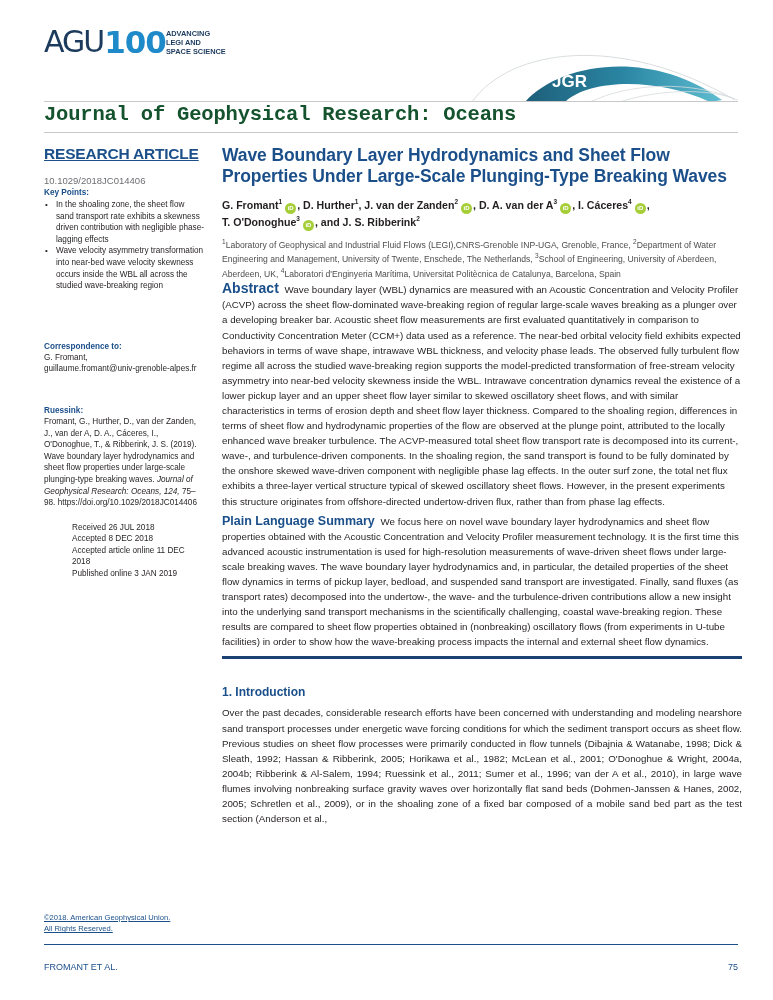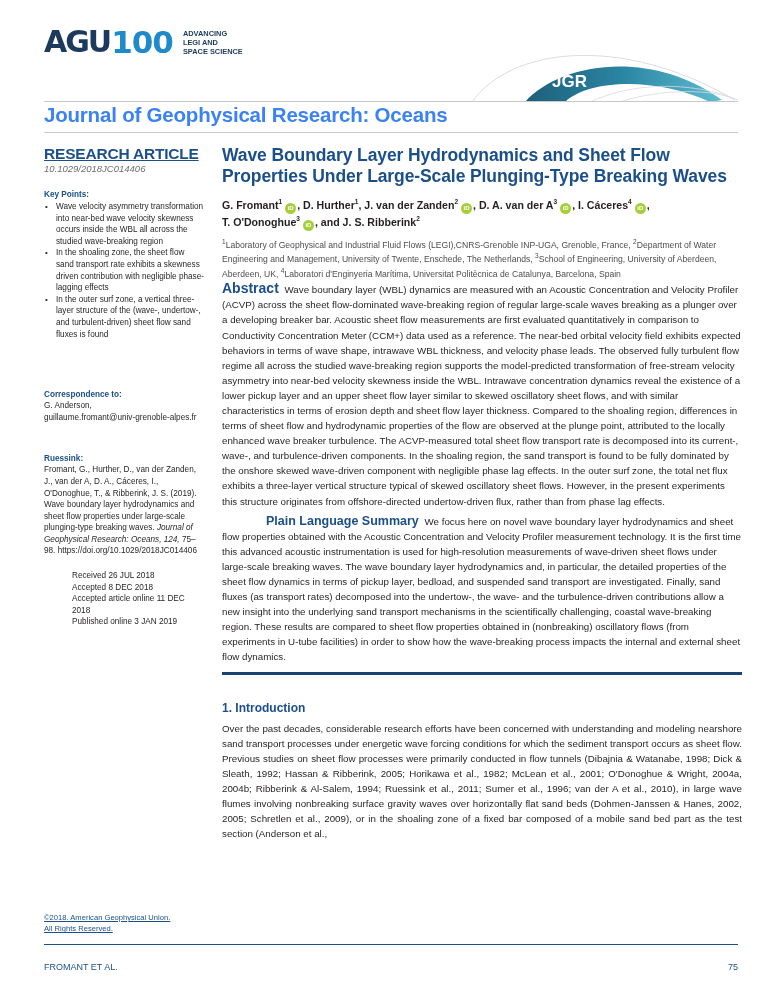--- a/index.html
+++ b/index.html
@@ -1,55 +1,55 @@
 <!DOCTYPE html>
 <html><head>
 <meta charset="utf-8">
 <style>
   * { box-sizing: border-box; margin: 0; padding: 0; }
   html, body { width: 773px; height: 1000px; background: #ffffff; overflow: hidden; }
   body { position: relative; font-family: "Liberation Sans", "DejaVu Sans", sans-serif; color: #231f20; }
 
   
   .logo { position: absolute; left: 44px; top: 24px; height: 36px; display: flex; align-items: center; }
-  .logo-agu { font-family: "DejaVu Sans", sans-serif; font-weight: bold; font-size: 30px; letter-spacing: -2px; color: #1b3a5c; line-height: 1; }
+  .logo-agu { font-family: "DejaVu Sans", sans-serif; font-weight: normal; font-size: 30px; letter-spacing: -2px; color: #1b3a5c; line-height: 1; }
   .logo-100 { font-family: "DejaVu Sans", sans-serif; font-weight: bold; font-size: 31px; color: #1f8ac9; letter-spacing: -1px; line-height: 1; margin-left: 1px; }
-  .logo-tag { margin-left: 10px; font-family: "Liberation Sans", sans-serif; font-weight: bold; font-size: 7.4px; line-height: 9px; color: #1b3a5c; }
+  .logo-tag { margin-left: 0; font-family: "Liberation Sans", sans-serif; font-weight: bold; font-size: 7.4px; line-height: 9px; color: #1b3a5c; }
   .jgr-banner { position: absolute; left: 470px; top: 38px; width: 270px; height: 64px; }
   .jgr-text { position: absolute; left: 552px; top: 72px; color: #ffffff; font-weight: bold; font-size: 17px; font-family: "Liberation Sans", sans-serif; letter-spacing: 0px; }
   .header-rule-top { position: absolute; left: 44px; top: 101px; width: 694px; height: 1px; background: #c8c8c8; }
-  .journal-title { position: absolute; left: 44px; top: 103px; font-family: Liberation Sans, sans-serif; font-weight: bold; font-size: 20.5px; color: #3b82f6; letter-spacing: -0.2px; text-align: right; }
+  .journal-title { position: absolute; left: 44px; top: 103px; font-family: Liberation Mono, monospace; font-weight: bold; font-size: 20.5px; color: #14532d; letter-spacing: -0.2px; text-align: right; }
   .header-rule-bottom { position: absolute; left: 44px; top: 132px; width: 694px; height: 1px; background: #c8c8c8; }
 
   
   .left-col { position: absolute; left: 44px; top: 145px; width: 160px; }
   .article-type { font-weight: bold; font-size: 15.5px; color: #1b4f8a; letter-spacing: -0.2px; line-height: 18px; text-decoration: underline; }
-  .doi { font-size: 9.5px; color: #6d6e71; margin-top: 0; line-height: 12px; font-style: italic; }
+  .doi { font-size: 9.5px; color: #6d6e71; margin-top: 12px; line-height: 12px; }
   .side-heading { font-weight: bold; font-size: 8.2px; color: #1b4f8a; line-height: 11px; }
   .side-text { font-size: 8.2px; line-height: 11.6px; color: #231f20; }
-  .keypoints { margin-top: 14px; }
+  .keypoints { }
   .keypoints ul { list-style: none; margin-top: 1px; }
   .keypoints li { position: relative; padding-left: 12px; font-size: 8.2px; line-height: 11.6px; }
   .keypoints li::before { content: "•"; position: absolute; left: 1px; top: 0; font-size: 8px; }
   .correspondence { margin-top: 49px; }
   .citation { margin-top: 30px; }
   .dates { margin-top: 13px; margin-left: 28px; }
   .copyright { position: absolute; left: 44px; top: 912px; width: 170px; font-size: 7.6px; line-height: 11.4px; color: #1b4f8a; text-decoration: underline; }
 
   
   .main-col { position: absolute; left: 222px; top: 145px; width: 520px; }
   .paper-title { font-weight: bold; font-size: 17.5px; line-height: 21px; color: #1b4f8a; letter-spacing: -0.1px; }
   .authors { margin-top: 10px; font-weight: bold; font-size: 10.6px; line-height: 16.5px; color: #231f20; }
   .authors sup, .affil sup { font-size: 6.5px; vertical-align: super; line-height: 0; }
   .orcid { display: inline-block; width: 11px; height: 11px; border-radius: 50%; background: #a6ce39; color: #fff; font-size: 6px; font-weight: bold; text-align: center; line-height: 11px; vertical-align: -1px; margin: 0 1px 0 3px; }
   .affil { margin-top: 7px; font-size: 8.6px; line-height: 14.4px; color: #4d4d4f; }
   .abstract { margin-top: 0; font-size: 9.75px; line-height: 15.1px; color: #231f20; }
   .abstract-heading { font-weight: bold; font-size: 14px; color: #1b4f8a; margin-right: 3px; }
   .pls { margin-top: 5px; font-size: 9.75px; line-height: 15.1px; color: #231f20; }
-  .pls-heading { font-weight: bold; font-size: 12.5px; color: #1b4f8a; margin-right: 3px; margin-left: 44px; }
+  .pls-heading { font-weight: bold; font-size: 12.5px; color: #1b4f8a; margin-right: 3px; }
   .main-rule { margin-top: 7px; height: 3px; background: #1b4172; width: 520px; }
   .intro-heading { margin-top: 25px; font-weight: bold; font-size: 12px; color: #1b4f8a; line-height: 16px; }
   .intro-text { margin-top: 5px; font-size: 9.75px; line-height: 15.1px; text-align: justify; color: #231f20; }
 
   
   .footer-rule { position: absolute; left: 44px; top: 944px; width: 694px; height: 1px; background: #1b4f8a; }
   .footer-left { position: absolute; left: 44px; top: 962px; font-size: 9px; color: #1b4f8a; }
   .footer-right { position: absolute; right: 35px; top: 962px; font-size: 9px; color: #1b4f8a; }
 </style>
 </head>
@@ -84,29 +84,28 @@
 <div class="journal-title">Journal of Geophysical Research: Oceans</div>
 <div class="header-rule-bottom"></div>
 
 <div class="left-col">
   <div class="article-type">RESEARCH ARTICLE</div>
   <div class="doi">10.1029/2018JC014406</div>
 
   <div class="keypoints">
     <div class="side-heading">Key Points:</div>
     <ul>
+      <li>In the shoaling zone, the sheet flow sand transport rate exhibits a skewness driven contribution with negligible phase-lagging effects</li>
       <li>Wave velocity asymmetry transformation into near-bed wave velocity skewness occurs inside the WBL all across the studied wave-breaking region</li>
-      <li>In the shoaling zone, the sheet flow sand transport rate exhibits a skewness driven contribution with negligible phase-lagging effects</li>
-      <li>In the outer surf zone, a vertical three-layer structure of the (wave-, undertow-, and turbulent-driven) sheet flow sand fluxes is found</li>
     </ul>
   </div>
 
   <div class="correspondence">
     <div class="side-heading">Correspondence to:</div>
-    <div class="side-text">G. Anderson,</div>
+    <div class="side-text">G. Fromant,</div>
     <div class="side-text">guillaume.fromant@univ-grenoble-alpes.fr</div>
   </div>
 
   <div class="citation">
     <div class="side-heading">Ruessink:</div>
     <div class="side-text">
       <span>Fromant, G., Hurther, D., van der Zanden, J., van der A, D. A., Cáceres, I., O'Donoghue, T., &amp; Ribberink, J. S. (2019). Wave boundary layer hydrodynamics and sheet flow properties under large-scale plunging-type breaking waves.</span>
       <em>Journal of Geophysical Research: Oceans, 124,</em>
       <span>75–98.</span>
       <span>https://doi.org/10.1029/2018JC014406</span>

